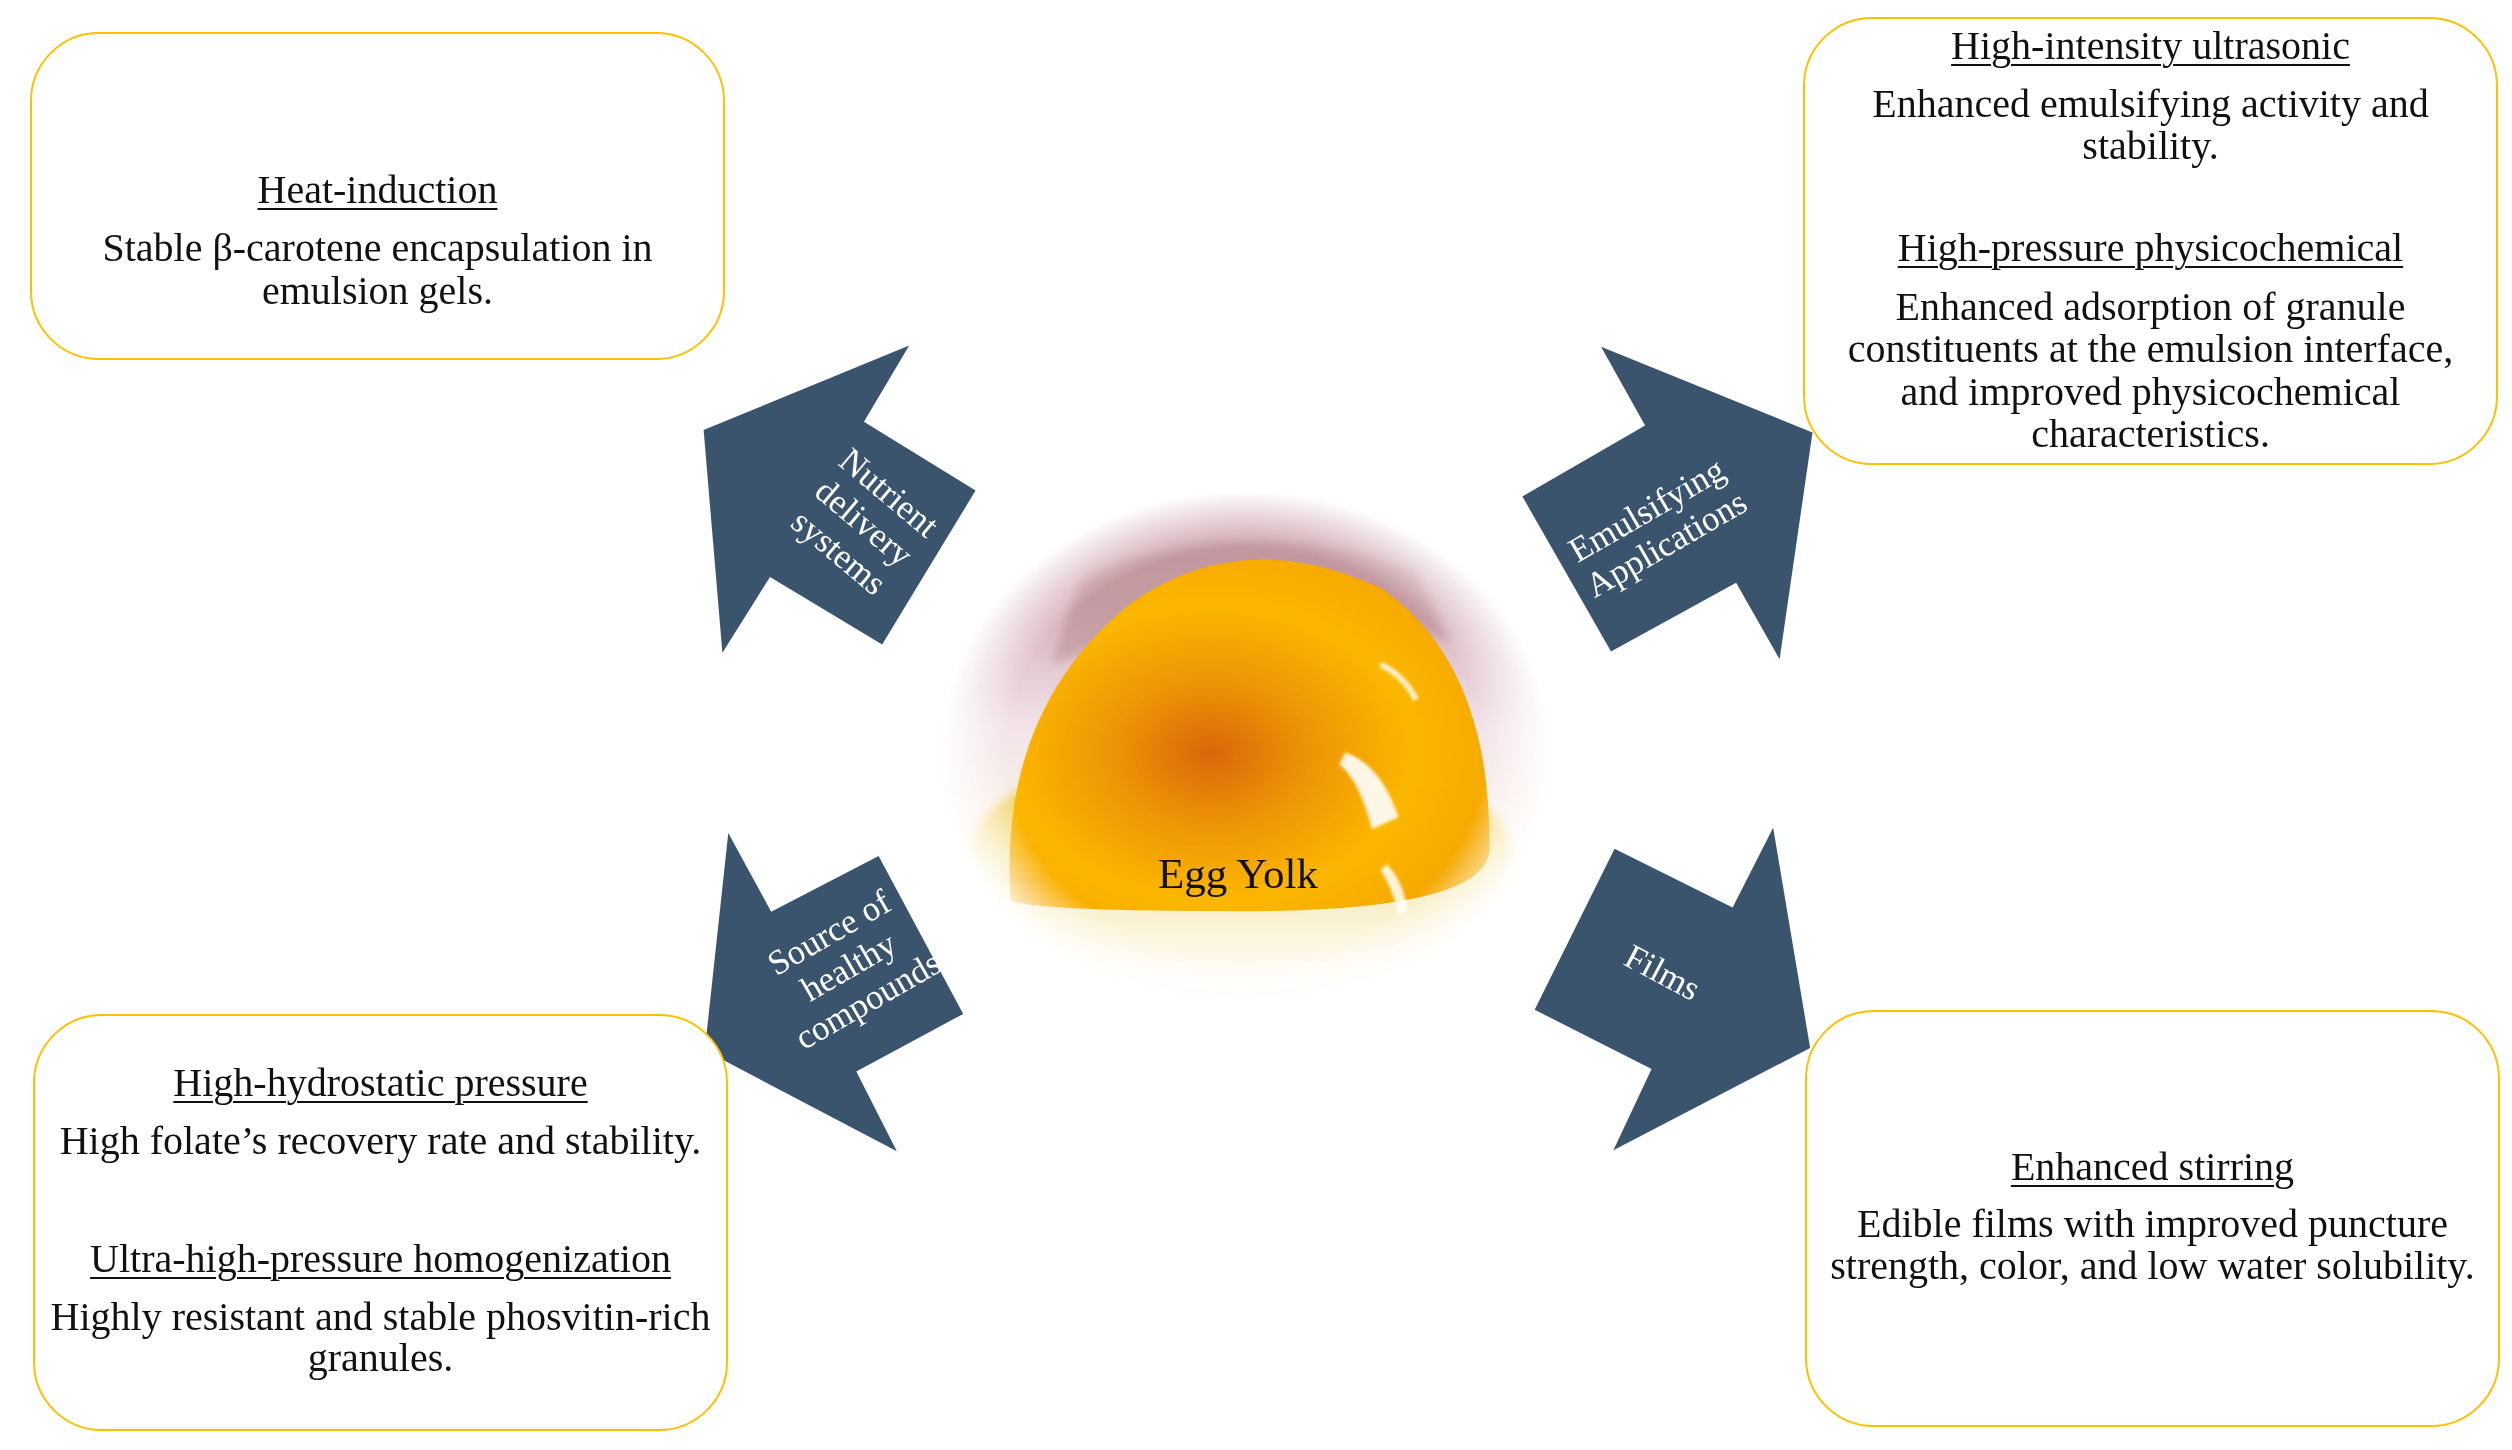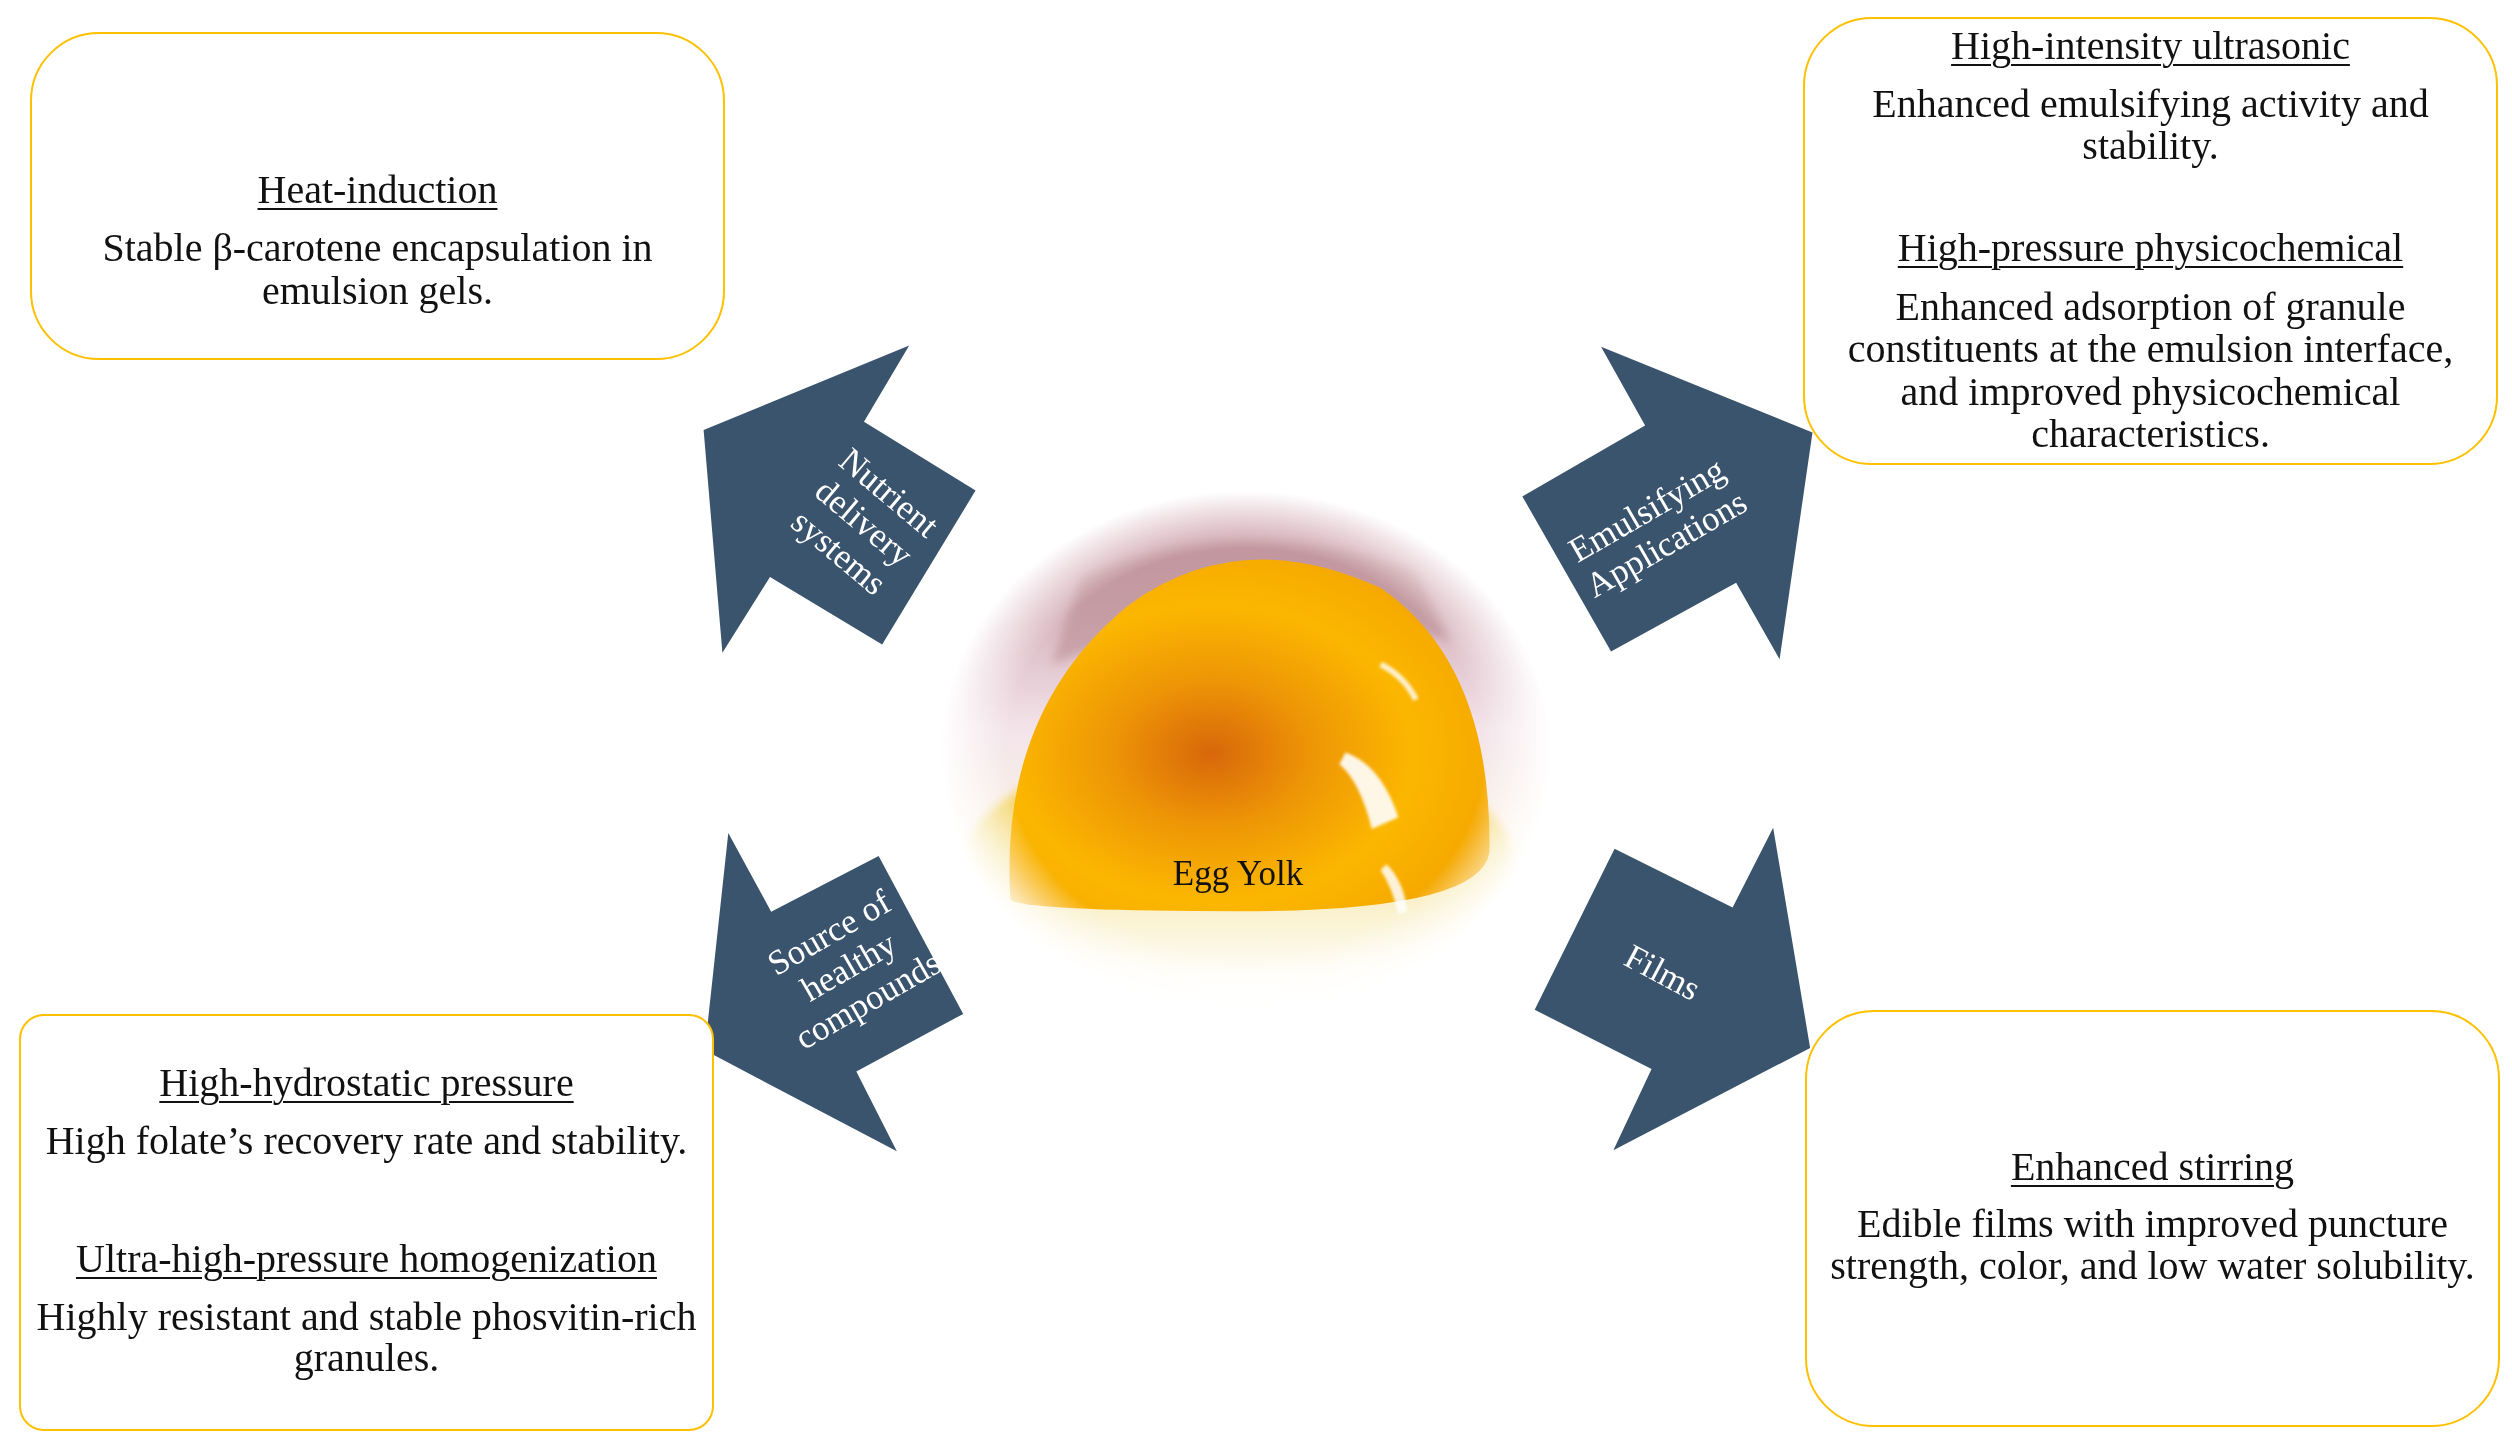--- a/index.html
+++ b/index.html
@@ -37,21 +37,21 @@
     text-align: center;
     white-space: nowrap;
     transform-origin: center center;
   }
   #egg { position: absolute; left: 934px; top: 488px; width: 623px; height: 535px; }
   #egg-label {
     position: absolute;
     left: 1145px; width: 186px;
     top: 853px;
     text-align: center;
-    font-size: 35px;
+    font-size: 43px;
     line-height: 42px;
     color: #111111;
   }
 </style>
 </head>
 <body>
 
 <div id="canvas">
 
   <svg id="egg" viewBox="0 0 1060 910" xmlns="http://www.w3.org/2000/svg">
@@ -136,21 +136,21 @@
     <div class="txt heading" style="top:5.9px;">High-intensity ultrasonic</div>
     <div class="txt" style="top:64px;">Enhanced emulsifying activity and</div>
     <div class="txt" style="top:106px;">stability.</div>
     <div class="txt heading" style="top:208px;">High-pressure physicochemical</div>
     <div class="txt" style="top:267px;">Enhanced adsorption of granule</div>
     <div class="txt" style="top:309px;">constituents at the emulsion interface,</div>
     <div class="txt" style="top:352px;">and improved physicochemical</div>
     <div class="txt" style="top:394px;">characteristics.</div>
   </div>
 
-  <div class="box" style="left:19px; top:1014px; width:695px; height:417px;border-radius:25px;">
+  <div class="box" style="left:33px; top:1014px; width:695px; height:417px;">
     <div class="txt heading" style="top:46px;">High-hydrostatic pressure</div>
     <div class="txt" style="top:104px;">High folate’s recovery rate and stability.</div>
     <div class="txt heading" style="top:222px;">Ultra-high-pressure homogenization</div>
     <div class="txt" style="top:280px;">Highly resistant and stable phosvitin-rich</div>
     <div class="txt" style="top:321px;">granules.</div>
   </div>
 
   <div class="box" style="left:1805px; top:1010px; width:695px; height:417px;">
     <div class="txt heading" style="top:134px;">Enhanced stirring</div>
     <div class="txt" style="top:191px;">Edible films with improved puncture</div>

